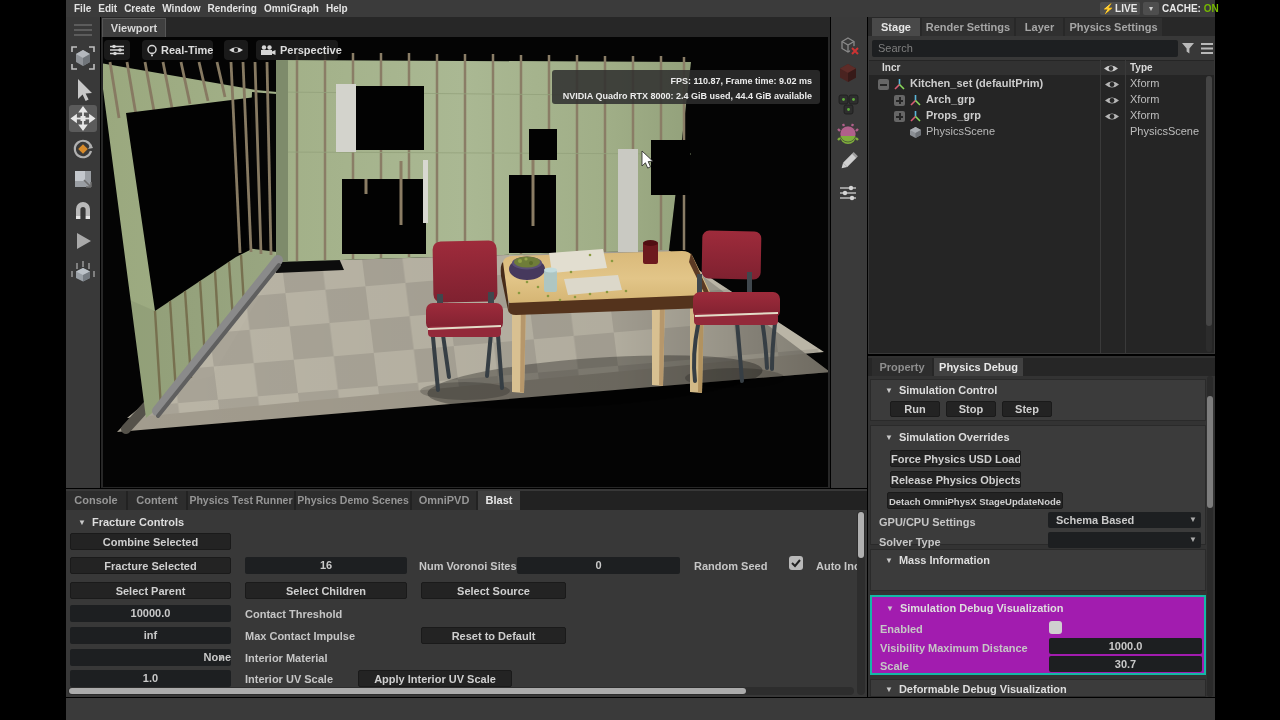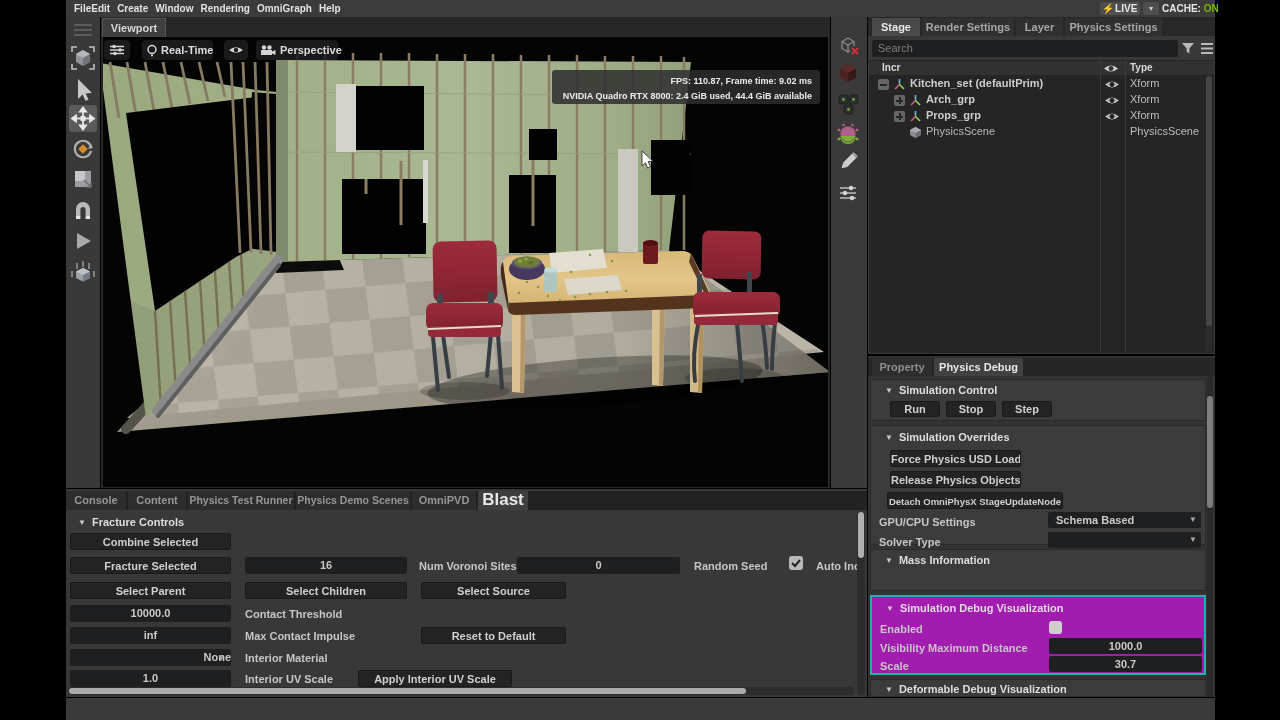--- a/index.html
+++ b/index.html
@@ -16,21 +16,21 @@
   .lbl { position:absolute; color:#c6c6c6; font-size:11px; font-weight:bold; white-space:nowrap; }
   .hdr { position:absolute; color:#dedede; font-size:11px; font-weight:bold; white-space:nowrap; }
   .tri { color:#c8c8c8; font-size:8px; margin-right:6px; vertical-align:1px; }
 </style>
 </head>
 <body>
 <div id="app">
 
   <div class="panel" style="left:66px; top:0; width:1149px; height:17px; background:#3b3b3b;">
     <div class="abs" style="left:8px; top:2.5px; font-size:10px; font-weight:bold; color:#e2e2e2;">
-      <span style="">File</span><span style="margin-right:7px;">Edit</span><span style="margin-right:7px;">Create</span><span style="margin-right:7px;">Window</span><span style="margin-right:7px;">Rendering</span><span style="margin-right:7px;">OmniGraph</span><span>Help</span>
+      <span style="margin-right:7px;">File</span><span style="margin-right:7px;">Edit</span><span style="margin-right:7px;">Create</span><span style="margin-right:7px;">Window</span><span style="margin-right:7px;">Rendering</span><span style="margin-right:7px;">OmniGraph</span><span>Help</span>
     </div>
 
     <div class="abs" style="left:1034px; top:2px; width:40px; height:13px; background:#4e4e4e; border-radius:2px; color:#e8e8e8; font-size:10px; font-weight:bold; text-align:center; line-height:13px; white-space:nowrap;"><span style="color:#d9b40b;">⚡</span>LIVE</div>
     <div class="abs" style="left:1077px; top:2px; width:16px; height:13px; background:#4e4e4e; border-radius:2px; color:#cccccc; font-size:8px; text-align:center; line-height:13px;">▾</div>
     <div class="abs" style="left:1096px; top:3px; font-size:10px; font-weight:bold; color:#e8e8e8; white-space:nowrap;">CACHE: <span style="color:#76b900;">ON</span></div>
   </div>
 
   <div class="panel" style="left:66px; top:17px; width:34px; height:471px; background:#393939;">
     <svg width="34" height="471" viewBox="0 0 34 471" xmlns="http://www.w3.org/2000/svg">
 
@@ -570,21 +570,21 @@
   </div>
 
   <div class="panel" style="left:66px; top:489px; width:801px; height:208px; background:#383838;">
 
     <div class="abs" style="left:0; top:2px; width:801px; height:19px; background:#222222;">
       <div class="abs" style="left:0; top:0; width:60px; height:19px; background:#2d2d2d; color:#969696; font-size:11px; font-weight:bold; text-align:center; line-height:18px; white-space:nowrap; overflow:hidden;">Console</div>
       <div class="abs" style="left:62px; top:0; width:58px; height:19px; background:#2d2d2d; color:#969696; font-size:11px; font-weight:bold; text-align:center; line-height:18px; white-space:nowrap; overflow:hidden;">Content</div>
       <div class="abs" style="left:122px; top:0; width:106px; height:19px; background:#2d2d2d; color:#969696; font-size:10.5px; font-weight:bold; text-align:center; line-height:18px; white-space:nowrap; overflow:hidden;">Physics Test Runner</div>
       <div class="abs" style="left:230px; top:0; width:114px; height:19px; background:#2d2d2d; color:#969696; font-size:10.5px; font-weight:bold; text-align:center; line-height:18px; white-space:nowrap; overflow:hidden;">Physics Demo Scenes</div>
       <div class="abs" style="left:346px; top:0; width:64px; height:19px; background:#2d2d2d; color:#969696; font-size:11px; font-weight:bold; text-align:center; line-height:18px; white-space:nowrap; overflow:hidden;">OmniPVD</div>
-      <div class="abs" style="left:412px; top:0; width:50px; height:19px; background:#3f3f3f; color:#e8e8e8; font-size:17px; font-weight:bold; text-align:center; line-height:18px; white-space:nowrap; overflow:hidden;">Blast</div>
+      <div class="abs" style="left:412px; top:0; width:42px; height:19px; background:#3f3f3f; color:#e8e8e8; font-size:11px; font-weight:bold; text-align:center; line-height:18px; white-space:nowrap; overflow:hidden;">Blast</div>
     </div>
     <div class="hdr" style="left:12px; top:27px;"><span class="tri">▼</span>Fracture Controls</div>
 
     <div class="btn" style="left:4px; top:44px; width:161px; height:17px; line-height:16px;">Combine Selected</div>
     <div class="btn" style="left:4px; top:68px; width:161px; height:17px; line-height:16px;">Fracture Selected</div>
     <div class="inp" style="left:179px; top:68px; width:162px; height:17px; line-height:17px;">16</div>
     <div class="lbl" style="left:353px; top:71px;">Num Voronoi Sites</div>
     <div class="inp" style="left:451px; top:68px; width:163px; height:17px; line-height:17px;">0</div>
     <div class="lbl" style="left:628px; top:71px;">Random Seed</div>
     <div class="abs" style="left:723px; top:67px; width:14px; height:14px; background:#b9b9b9; border-radius:3px;"><svg width="14" height="14" viewBox="0 0 14 14">

